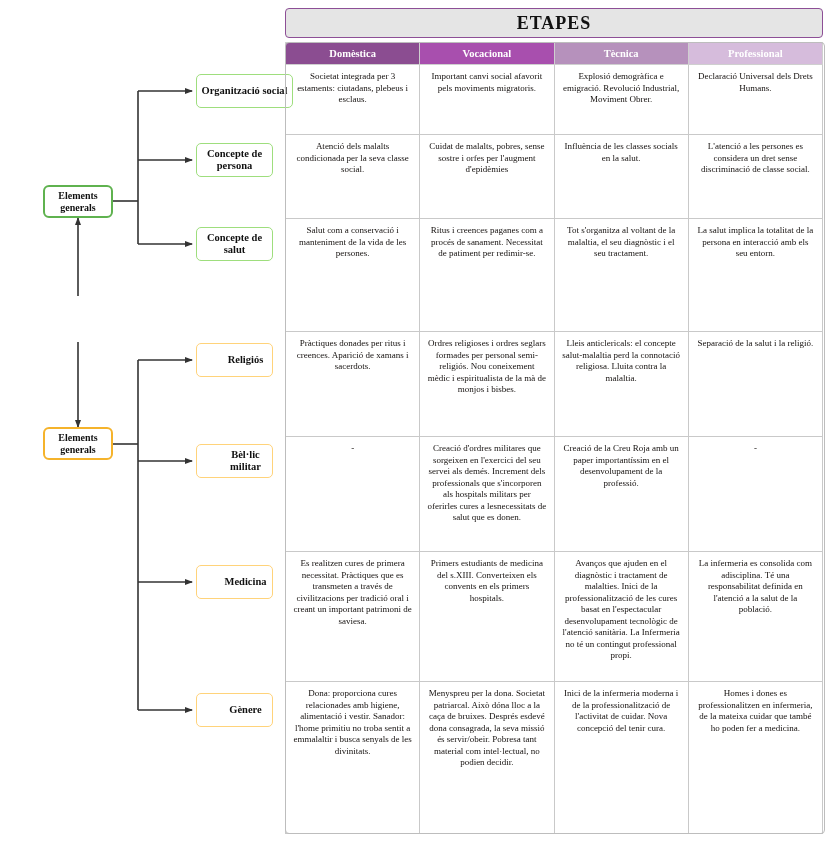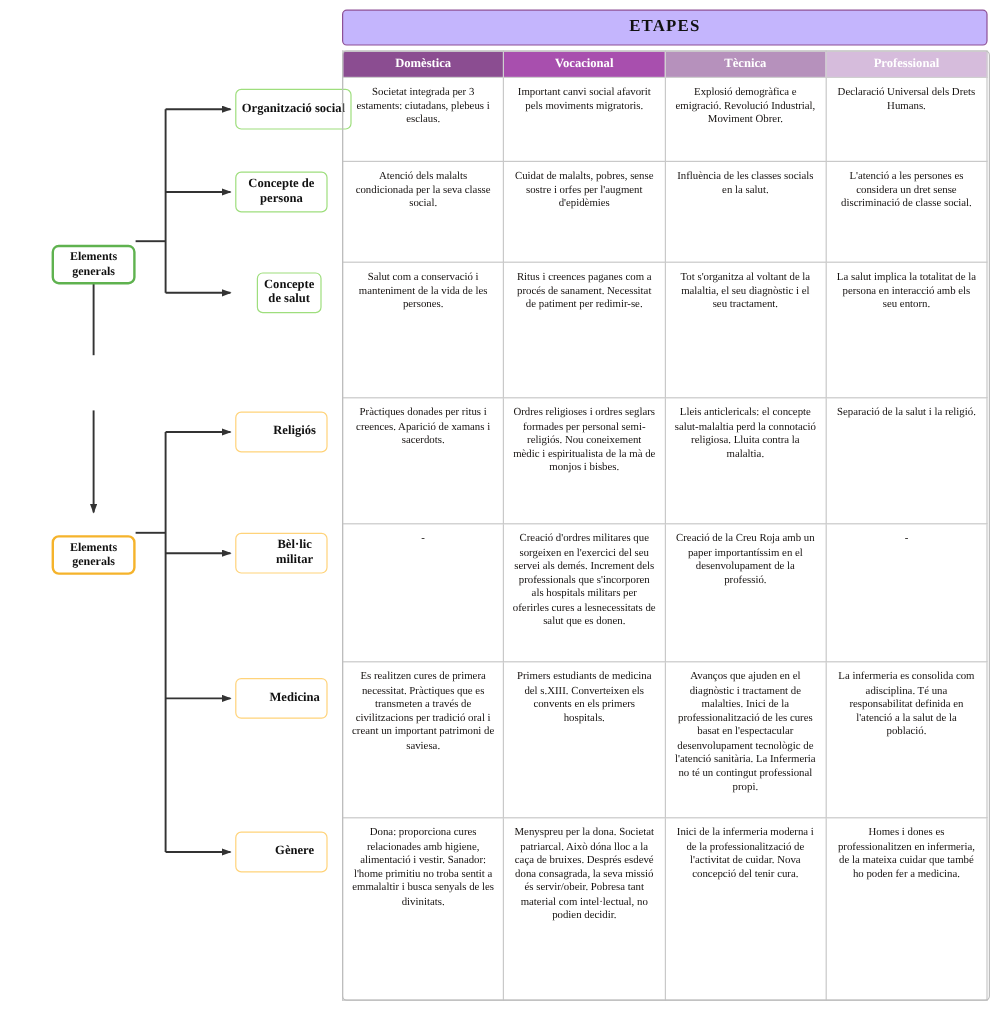--- a/index.html
+++ b/index.html
@@ -12,34 +12,34 @@
 
   .node{position:absolute;box-sizing:border-box;display:flex;
         align-items:center;justify-content:center;text-align:center;
         background:#fff;line-height:1.15;}
 
   .node-root{border:3px solid #000;border-radius:3px;
              font-weight:bold;font-size:10.5px;letter-spacing:.2px;
              box-shadow:2px 2px 0 #000;}
 
   .node-group{border:2px solid #5fb24f;border-radius:6px;
-              font-weight:bold;font-size:10px;margin-top:19px;}
+              font-weight:bold;font-size:10px;}
   .node-group.amber{border-color:#f5b32b;}
 
   .node-leaf{border:1.6px solid #9ede7d;border-radius:5px;
              font-weight:bold;font-size:10.5px;}
   .node-leaf.amber{border-color:#ffd37a;padding-left:22px;}
 
   
   #table-wrap{position:absolute;left:285px;top:8px;width:538px;height:824px;}
 
   .etapes-title{box-sizing:border-box;width:100%;height:30px;
-                border:1.4px solid #8d4f96;border-radius:4px;background:#c4b5fd;
+                border:1.4px solid #8d4f96;border-radius:4px;background:#e5e5e5;
                 display:flex;align-items:center;justify-content:center;
-                font-weight:bold;font-size:14px;letter-spacing:1px;}
+                font-weight:bold;font-size:18px;letter-spacing:1px;}
 
   table.grid{border-collapse:collapse;width:100%;margin-top:4px;
              table-layout:fixed;}
   table.grid th{height:19px;font-size:10.5px;color:#fff;font-weight:bold;
                 border:1px solid #cfcfcf;}
   th.c0{background:#8b4d91;}
   th.c1{background:#a84fae;}
   th.c2{background:#b691bc;}
   th.c3{background:#d6bcdc;}
 
@@ -90,21 +90,21 @@
   <div class="node node-group amber" style="left:43px;top:427px;width:70px;height:33px;">
     <span>Elements generals</span>
   </div>
 
   <div class="node node-leaf" style="left:196px;top:74px;width:97px;height:34px;">
     <span>Organització social</span>
   </div>
   <div class="node node-leaf" style="left:196px;top:143px;width:77px;height:34px;justify-content:center;">
     <span>Concepte de persona</span>
   </div>
-  <div class="node node-leaf" style="left:214px;top:227px;width:54px;height:34px;">
+  <div class="node node-leaf" style="left:196px;top:227px;width:77px;height:34px;">
     <span>Concepte de salut</span>
   </div>
   <div class="node node-leaf amber" style="left:196px;top:343px;width:77px;height:34px;">
     <span>Religiós</span>
   </div>
   <div class="node node-leaf amber" style="left:196px;top:444px;width:77px;height:34px;">
     <span>Bèl·lic militar</span>
   </div>
   <div class="node node-leaf amber" style="left:196px;top:565px;width:77px;height:34px;">
     <span>Medicina</span>

